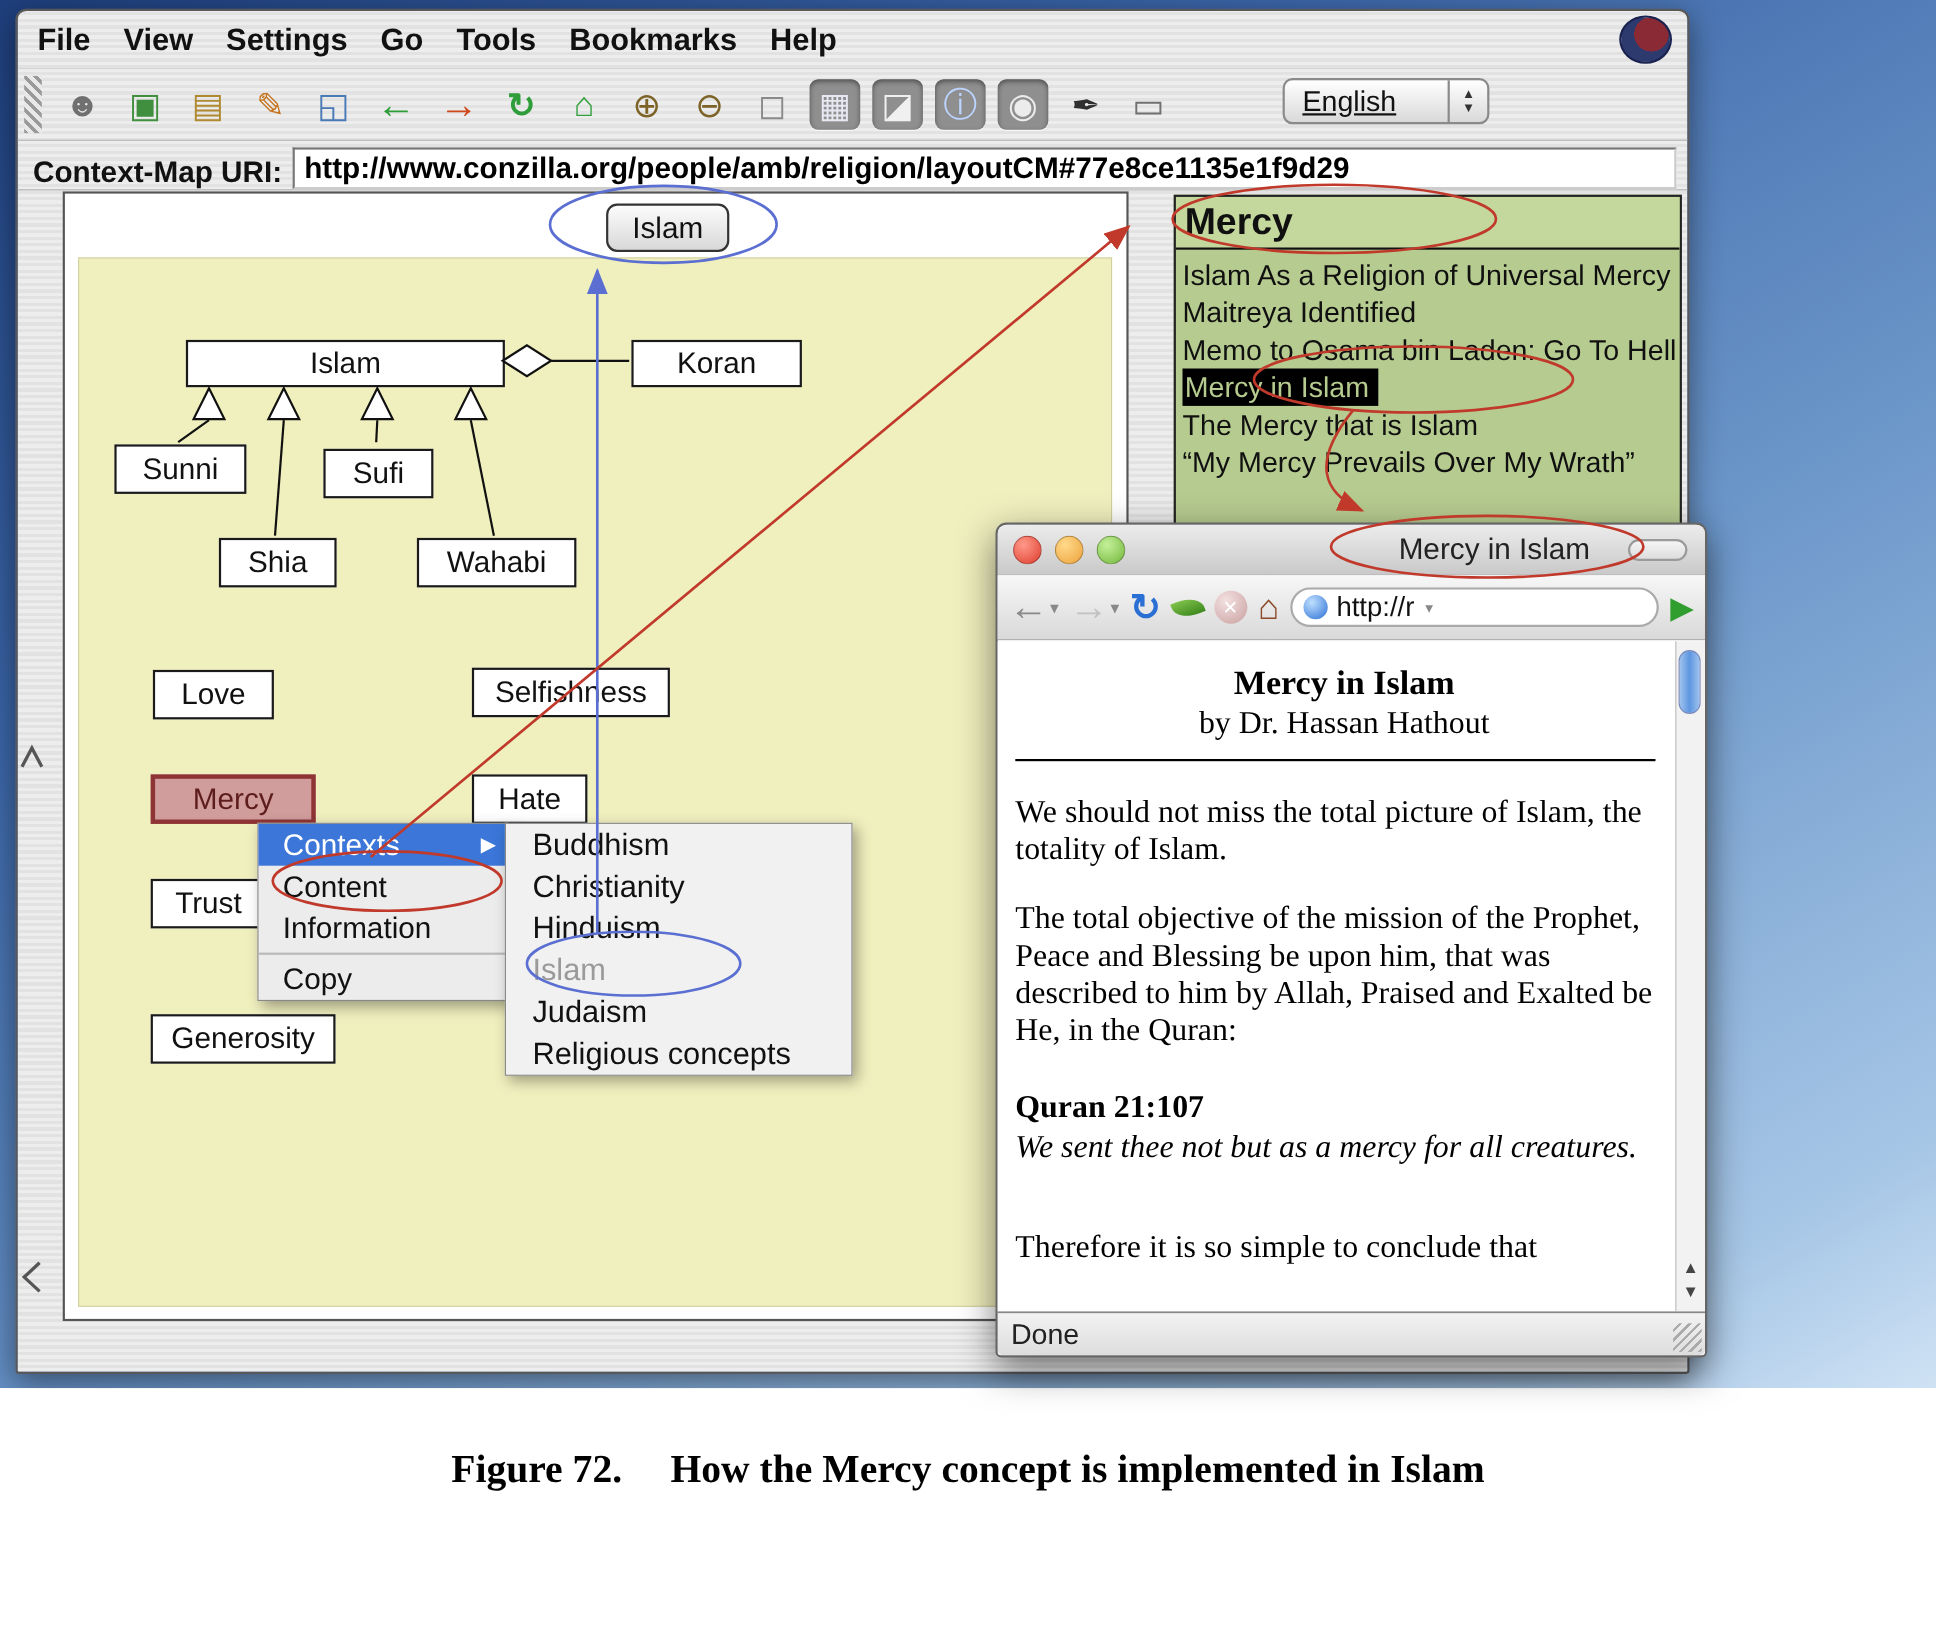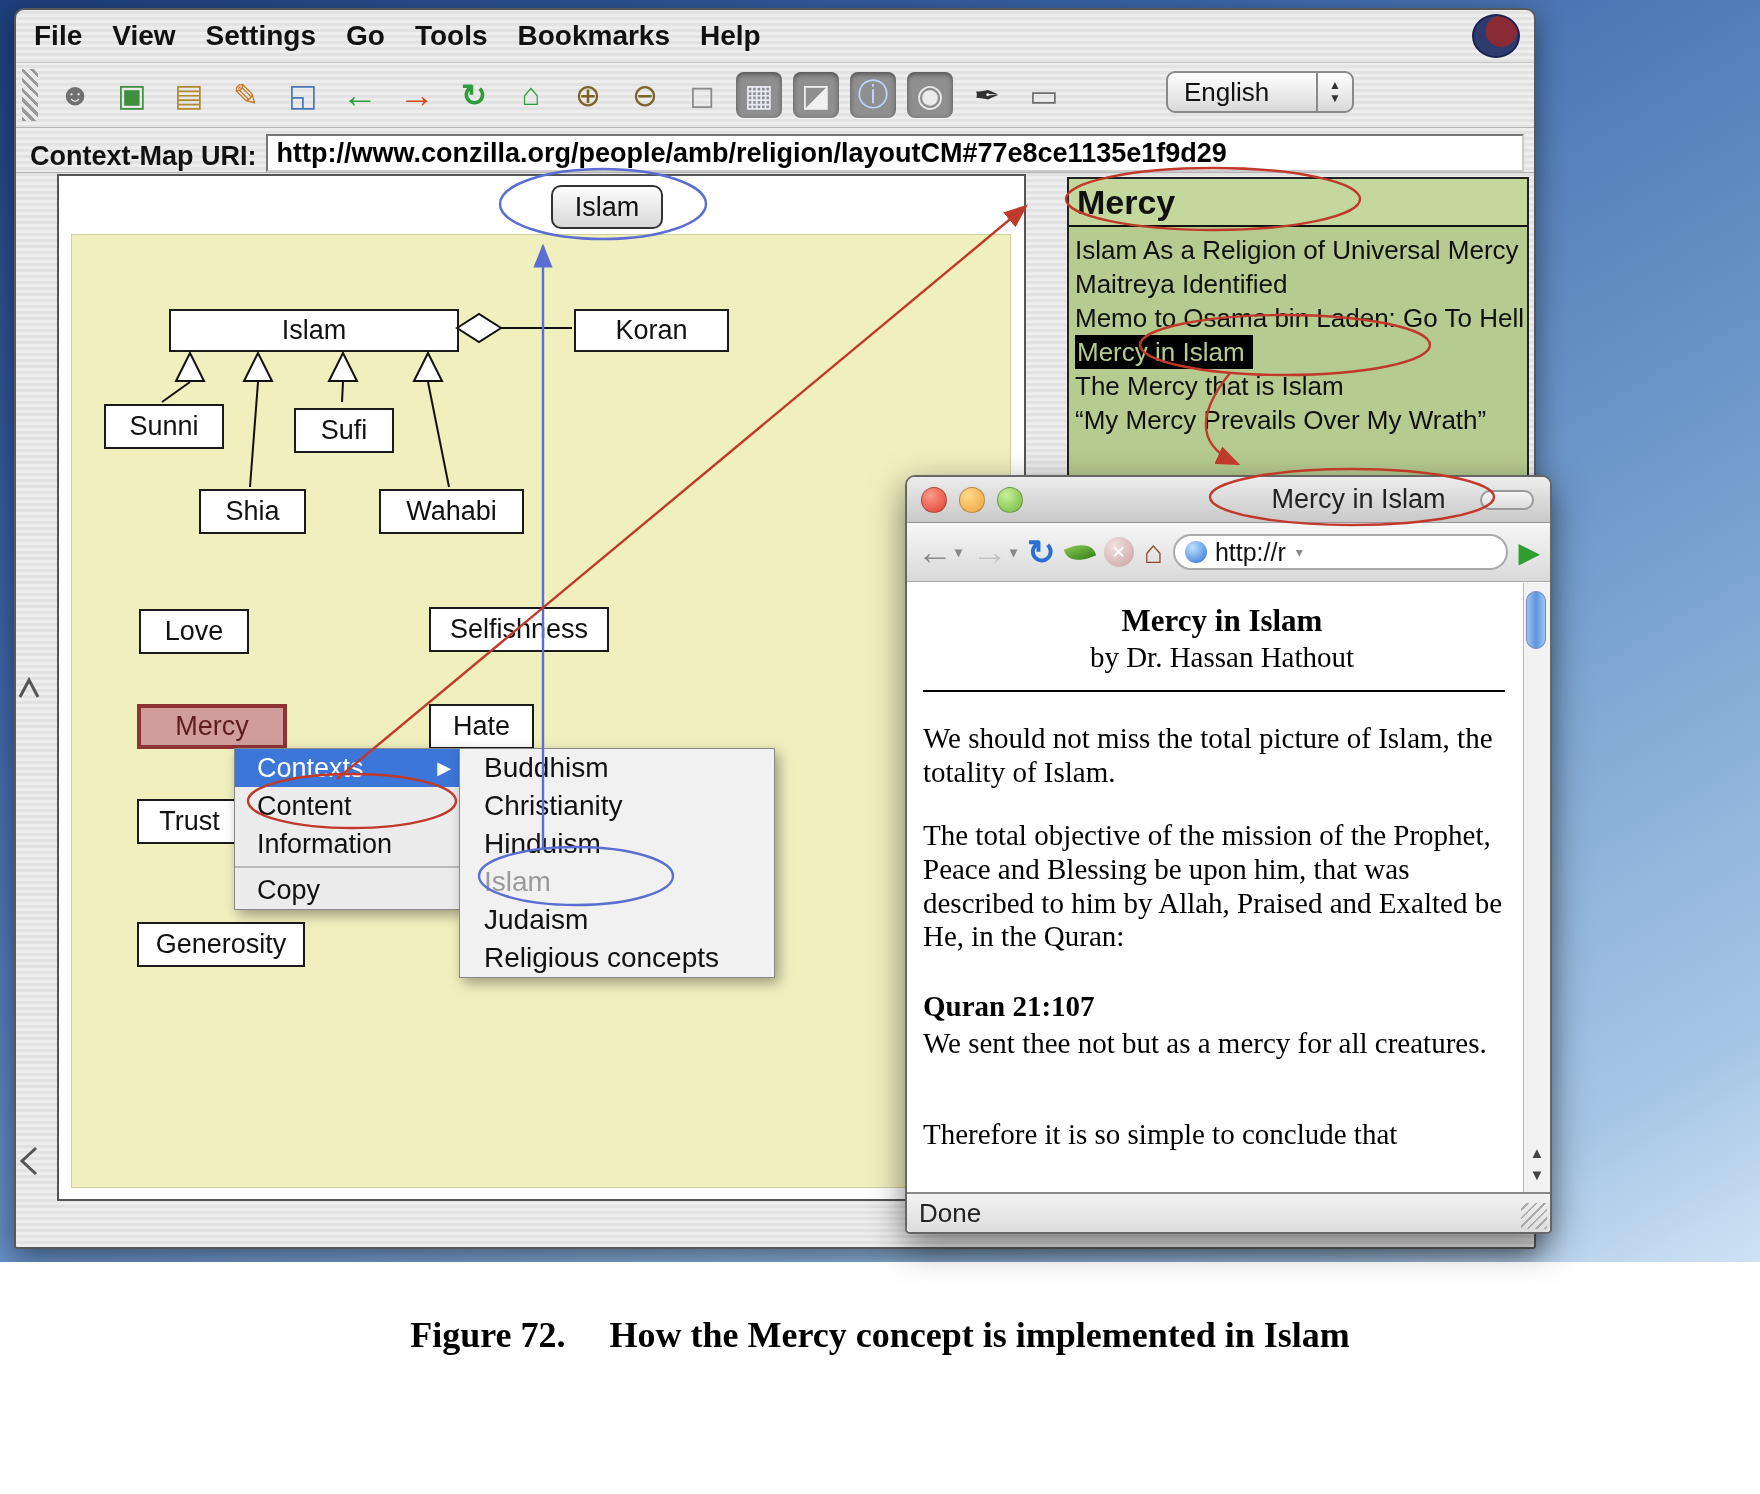--- a/index.html
+++ b/index.html
@@ -32,21 +32,21 @@
     box-shadow:inset 0 2px 5px rgba(0,0,0,.45),0 1px 0 rgba(255,255,255,.6);}
   .c1{color:#707070}.c2{color:#3f8f3f}.c3{color:#b08a30}.c4{color:#c5731d}
   .c5{color:#4a7ab5}.c6{color:#2f9e3a;font-weight:bold;font-size:36px}
   .c7{color:#cf4a1f;font-weight:bold;font-size:36px}.c8{color:#2f9e3a;font-weight:bold}
   .c9{color:#2f9e3a}.c10{color:#7d6327}.c11{color:#7d6327}.c12{color:#8a8a8a}
   .c13{color:#e8e8f2}.c14{color:#f0f0f0}.c15{color:#bcd4ff}.c16{color:#ececec}
   .c17{color:#303030}.c18{color:#707070}
   .lang-select{position:absolute;left:1150px;top:8px;width:188px;height:42px;
     background:linear-gradient(#ffffff,#d9d9d9);border:2px solid #8a8a8a;border-radius:9px;
     display:flex;align-items:center;box-sizing:border-box;}
-  .lang-label{flex:1;padding-left:16px;font-size:26px;color:#111;}
+  .lang-label{flex:1;padding-left:16px;font-size:26px;color:#111;text-decoration:underline;}
   .lang-stepper{width:34px;height:100%;border-left:2px solid #8a8a8a;display:flex;
     flex-direction:column;align-items:center;justify-content:center;font-size:12px;
     line-height:13px;color:#333;}
   .uri-bar{position:absolute;left:0;top:118px;right:0;height:44px;display:flex;
     align-items:flex-end;padding-left:14px;border-bottom:1px solid #b5b5b5;}
   .uri-label{font-size:27px;font-weight:600;color:#111;margin-right:10px;white-space:nowrap;}
   .uri-input{flex:1;margin-right:10px;height:34px;background:#fff;
     border:2px solid;border-color:#777 #ccc #ccc #777;font-family:"Liberation Sans",sans-serif;
     font-size:27px;font-weight:600;color:#000;padding:0 8px;}
 
@@ -113,21 +113,21 @@
     background:radial-gradient(circle at 35% 30%,#bfe0ff,#2a6fd4);}
   .b-go{font-size:28px;color:#2f9e2f;}
   .b-content{position:absolute;left:0;top:106px;width:616px;height:609px;background:#fff;
     overflow:hidden;font-family:"Liberation Serif",serif;font-size:29px;color:#000;
     padding-left:14px;box-sizing:border-box;}
   .a-title{margin-top:20px;text-align:center;font-weight:bold;font-size:31px;}
   .a-byline{text-align:center;font-size:29px;margin-top:2px;}
   .a-rule{border:none;border-top:2px solid #000;margin:16px 18px 0 2px;}
   .a-p{margin:30px 14px 0 2px;line-height:1.16;}
   .a-ref{font-weight:bold;margin:36px 0 0 2px;}
-  .a-verse{margin:4px 14px 0 2px;line-height:1.16;}
+  .a-verse{font-style:italic;margin:4px 14px 0 2px;line-height:1.16;}
   .a-last{margin-top:58px;}
   .b-scroll{position:absolute;right:0;top:106px;width:27px;height:609px;background:#f2f2f2;
     border-left:1px solid #bbb;box-sizing:border-box;}
   .thumb{position:absolute;left:2px;top:8px;width:20px;height:58px;border-radius:11px;
     background:linear-gradient(90deg,#9ec3ef,#5e96e0 50%,#9ec3ef);border:1px solid #7788bb;
     box-sizing:border-box;}
   .scroll-btns{position:absolute;left:0;bottom:6px;width:100%;text-align:center;font-size:15px;
     color:#444;line-height:22px;}
   .b-status{position:absolute;left:0;bottom:0;width:100%;height:40px;border-top:2px solid #888;
     background:linear-gradient(#f2f2f2,#dddddd);display:flex;align-items:center;padding-left:12px;

